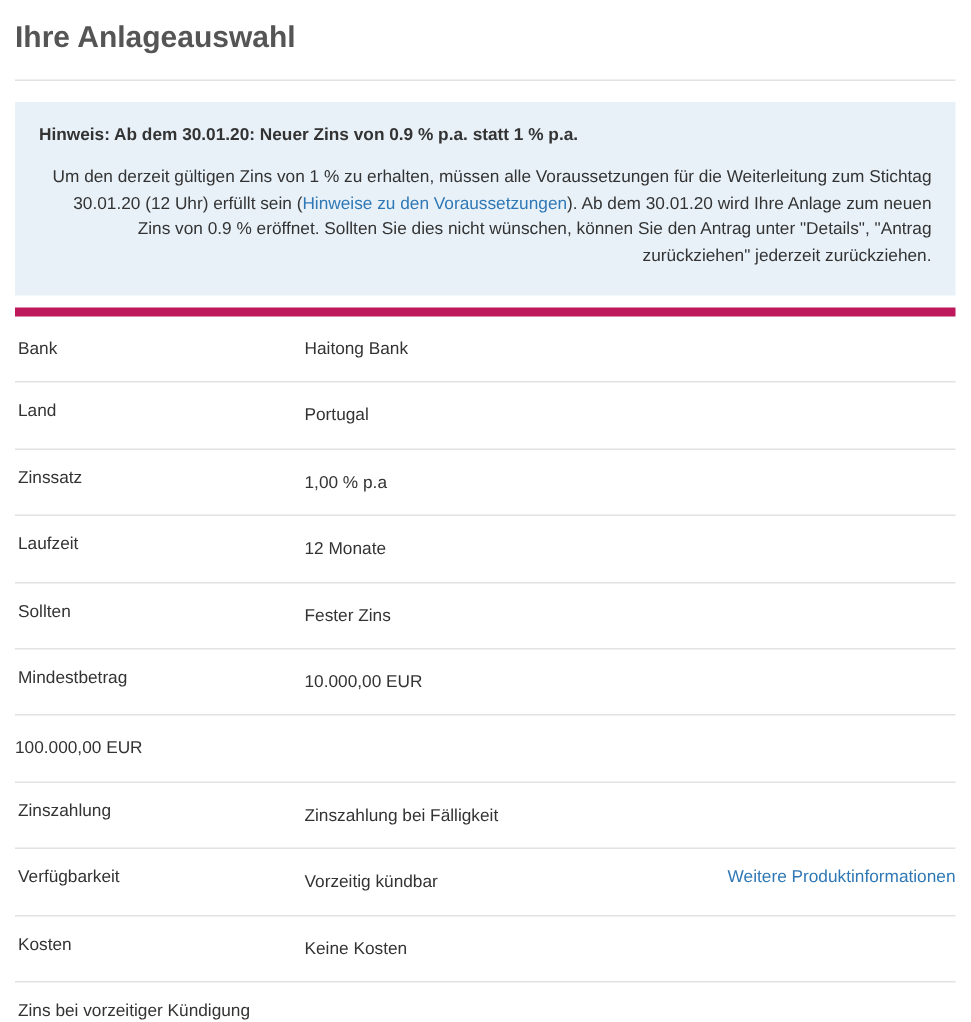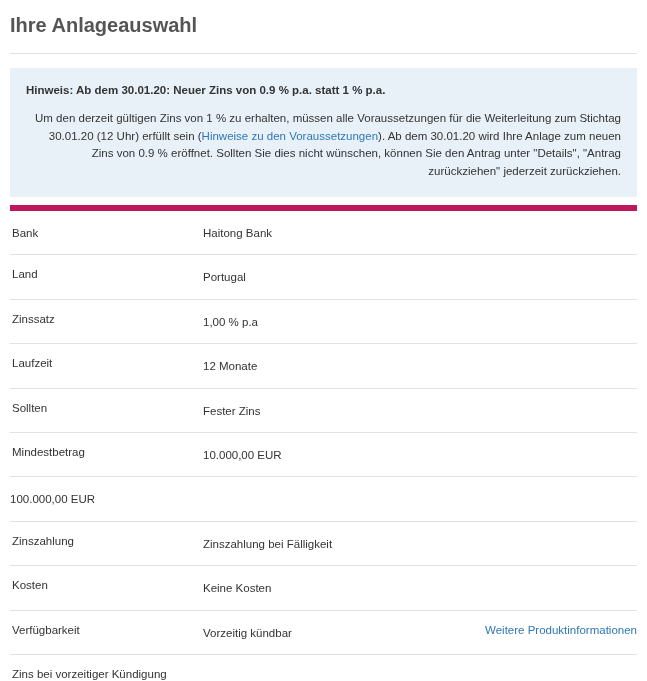--- a/index.html
+++ b/index.html
@@ -139,28 +139,28 @@
     <div class="row">
       <div class="cell-value">100.000,00 EUR</div>
     </div>
 
     <div class="row">
       <div class="cell-label">Zinszahlung</div>
       <div class="cell-value">Zinszahlung bei Fälligkeit</div>
     </div>
 
     <div class="row">
-      <div class="cell-label">Kosten</div>
-      <div class="cell-value">Keine Kosten</div>
+      <div class="cell-label">Verfügbarkeit</div>
+      <div class="cell-value">Vorzeitig kündbar</div>
+      <div class="cell-link"><a href="#">Weitere Produktinformationen</a></div>
     </div>
 
     <div class="row">
-      <div class="cell-label">Verfügbarkeit</div>
-      <div class="cell-value">Vorzeitig kündbar</div>
-      <div class="cell-link"><a href="#">Weitere Produktinformationen</a></div>
+      <div class="cell-label">Kosten</div>
+      <div class="cell-value">Keine Kosten</div>
     </div>
 
     <div class="row">
       <div class="cell-label">Zins bei vorzeitiger Kündigung</div>
     </div>
 
   </div>
 </div>
 
 </body></html>

